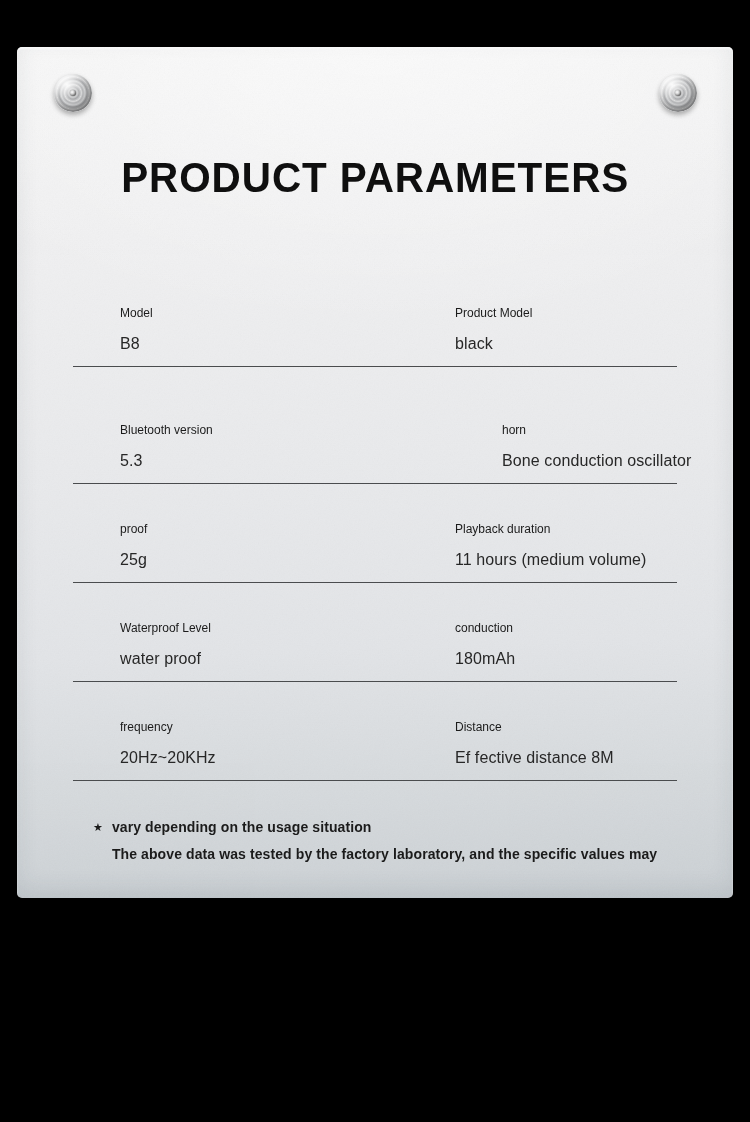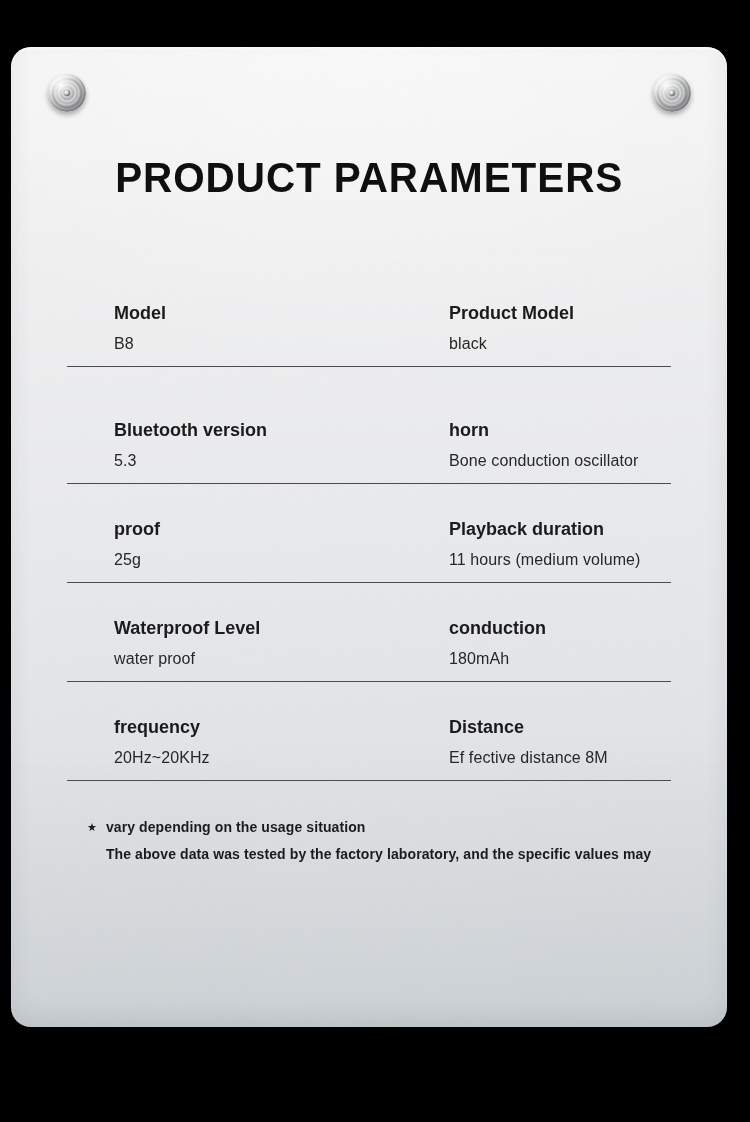--- a/index.html
+++ b/index.html
@@ -12,25 +12,25 @@
     font-family: "Liberation Sans", sans-serif;
   }
   .stage {
     position: relative;
     width: 750px;
     height: 1122px;
     background: #000000;
   }
   .card {
     position: absolute;
-    left: 11px;
+    left: 17px;
     top: 47px;
     width: 716px;
-    height: 980px;
-    border-radius: 20px;
+    height: 851px;
+    border-radius: 5px;
     background: linear-gradient(178deg,
       #f6f6f6 0%,
       #f0f0f1 22%,
       #e9eaec 48%,
       #e2e4e7 70%,
       #d6dadd 86%,
       #cbd0d4 100%);
     box-shadow: inset 0 2px 2px rgba(255,255,255,0.65),
                 inset 0 -8px 22px rgba(40,55,70,0.10),
                 0 4px 10px rgba(0,0,0,0.55);
@@ -100,26 +100,26 @@
     margin-top: 100px;
   }
   .spec-row {
     display: grid;
     grid-template-columns: 335px 1fr;
     padding-left: 47px;
     padding-bottom: 8px;
     border-bottom: 1px solid #4a4c4e;
   }
   .spec-row + .spec-row { padding-top: 34px; }
-  .spec-row.row-2 { padding-top: 52px; }
+  .spec-row.row-2 { padding-top: 52px; gap: 47px; }
 
   .spec-label {
-    font-size: 18px;
+    font-size: 12px;
     line-height: 22px;
-    font-weight: 700;
+    font-weight: 400;
     color: #1b1b1b;
     white-space: nowrap;
   }
   .spec-value {
     margin-top: 5px;
     font-size: 16px;
     line-height: 29px;
     font-weight: 400;
     color: #272727;
     white-space: nowrap;

